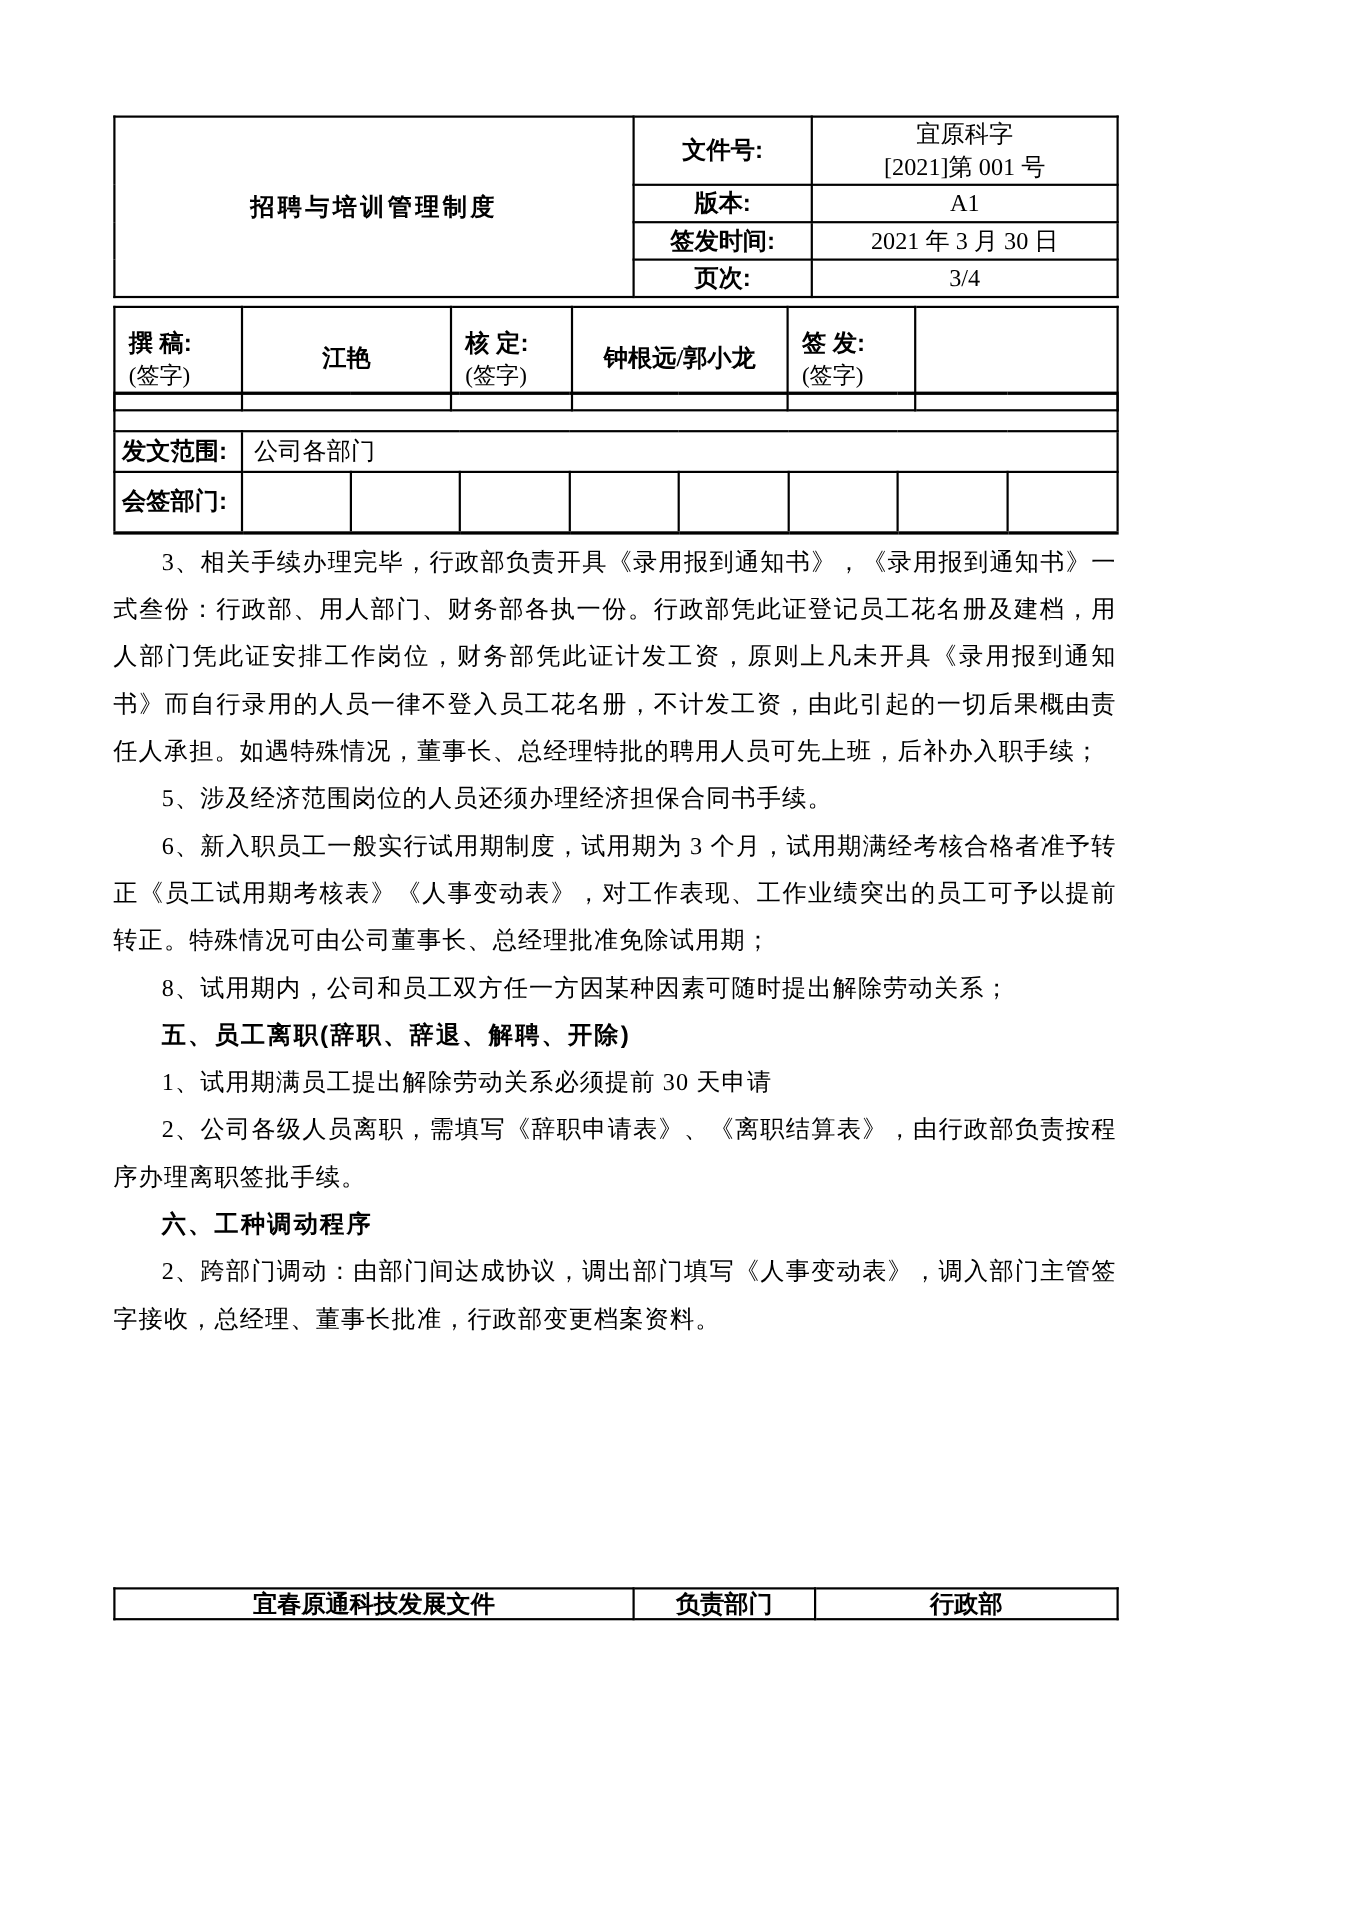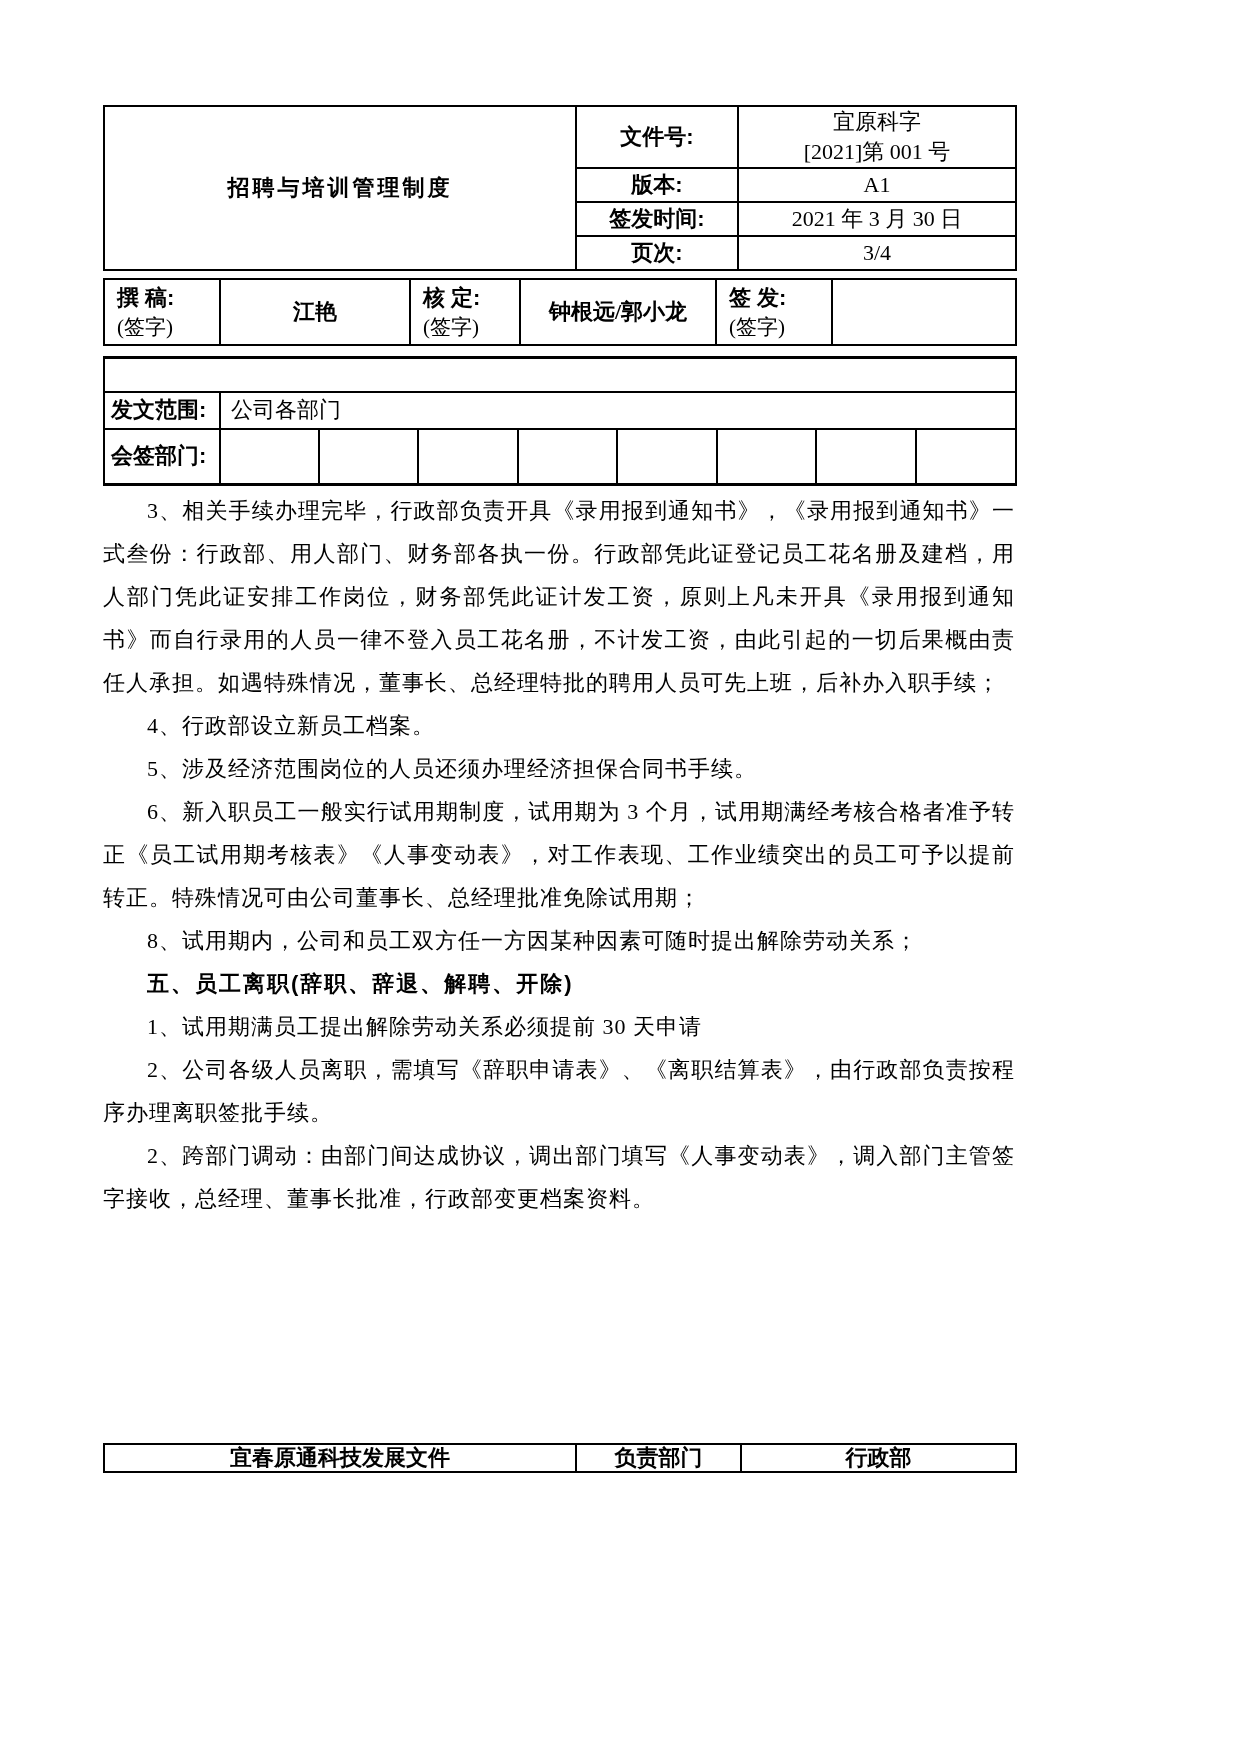--- a/index.html
+++ b/index.html
@@ -14,21 +14,21 @@
   
   .header-table { position:absolute; left:103px; top:105px; width:912px; }
   .header-table td { border:2px solid #000; text-align:center; vertical-align:middle; font-size:22px; }
   .hd-title { font-size:24px; font-weight:bold; letter-spacing:3px; }
   .hd-label { font-weight:bold; font-family:"Liberation Sans","DejaVu Sans",sans-serif; font-size:21px; }
   .pre { white-space:pre-line;margin-left:40px; }
   .row-file td { height:62px; }
   .row-std td { height:34px; }
 
   
-  .sig-table { position:absolute; left:103px; top:278px; width:912px; height:68px; }
+  .sig-table { position:absolute; left:103px; top:278px; width:912px; height:96px; }
   .sig-table td { border:2px solid #000; font-size:22px; vertical-align:middle; }
   .sig-label { padding-left:12px; font-weight:bold; font-family:"Liberation Sans","DejaVu Sans",sans-serif; }
   .sig-label .sub { font-weight:normal; font-family:"Liberation Serif","DejaVu Serif",serif; font-size:21px; }
   .sig-value { text-align:center; font-weight:bold; }
 
   
   .dist-table { position:absolute; left:103px; top:356px; width:912px; }
   .dist-table td { border:2px solid #000; font-size:22px; vertical-align:middle; }
   .dist-empty-row td { height:34px; border-top:3px solid #000; }
   .dist-label { font-weight:bold; font-family:"Liberation Sans","DejaVu Sans",sans-serif; padding-left:6px; }
@@ -141,27 +141,27 @@
       <td></td>
       <td></td>
       <td></td>
       <td></td>
     </tr>
   </tbody>
     </table>
 
   <div class="body-text">
     <p>3、相关手续办理完毕，行政部负责开具《录用报到通知书》，《录用报到通知书》一式叁份：行政部、用人部门、财务部各执一份。行政部凭此证登记员工花名册及建档，用人部门凭此证安排工作岗位，财务部凭此证计发工资，原则上凡未开具《录用报到通知书》而自行录用的人员一律不登入员工花名册，不计发工资，由此引起的一切后果概由责任人承担。如遇特殊情况，董事长、总经理特批的聘用人员可先上班，后补办入职手续；</p>
-    <p>4、行政部设立新员工档案。</p>
     <p>5、涉及经济范围岗位的人员还须办理经济担保合同书手续。</p>
     <p>6、新入职员工一般实行试用期制度，试用期为 3 个月，试用期满经考核合格者准予转正《员工试用期考核表》《人事变动表》，对工作表现、工作业绩突出的员工可予以提前转正。特殊情况可由公司董事长、总经理批准免除试用期；</p>
     <p>8、试用期内，公司和员工双方任一方因某种因素可随时提出解除劳动关系；</p>
     <p class="heading">五、员工离职(辞职、辞退、解聘、开除)</p>
     <p>1、试用期满员工提出解除劳动关系必须提前 30 天申请</p>
     <p>2、公司各级人员离职，需填写《辞职申请表》、《离职结算表》，由行政部负责按程序办理离职签批手续。</p>
+    <p class="heading">六、工种调动程序</p>
     <p>2、跨部门调动：由部门间达成协议，调出部门填写《人事变动表》，调入部门主管签字接收，总经理、董事长批准，行政部变更档案资料。</p>
   </div>
 
   <table class="footer-table">
     <colgroup>
         <col style="width:472px">
         <col style="width:165px">
         <col style="width:275px">
       </colgroup>
     <tbody>

